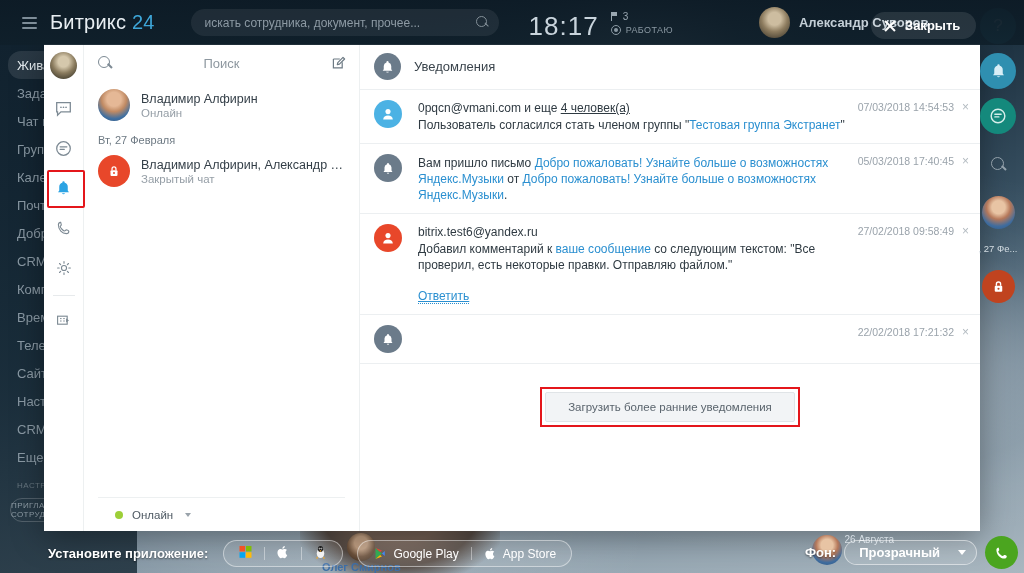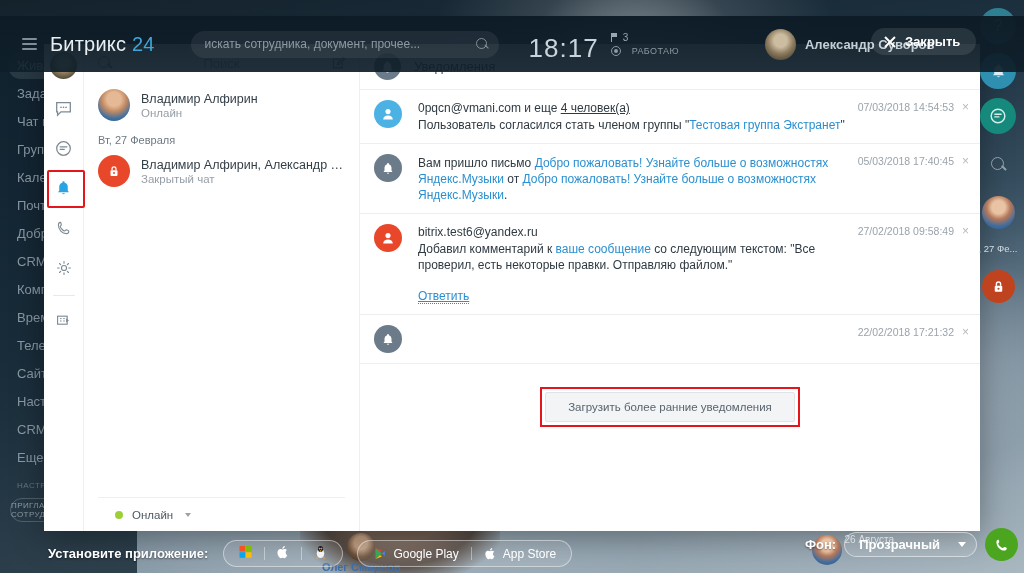--- a/index.html
+++ b/index.html
@@ -21,21 +21,21 @@
       linear-gradient(170deg, #14222c 0%, #1d3140 28%, #3d5668 54%, #6f8494 72%, #94a5b1 88%, #a9b7c0 100%);
   }
   .bg-person {
     position: absolute; left: 300px; top: 470px; width: 200px; height: 110px;
     background: radial-gradient(ellipse at 50% 40%, #6b5242 0 30%, #4a3a30 55%, rgba(40,33,28,0) 78%);
     opacity: .85;
   }
 
   
   .topbar {
-    position: absolute; left: 0; top: 16px; width: 1024px; height: 56px;
+    position: absolute; left: 0; top: 0; width: 1024px; height: 45px;
     background: linear-gradient(180deg, rgba(13,27,38,.97), rgba(15,31,42,.93));
     display: flex; align-items: center; z-index: 30;
   }
   .burger { width: 38px; display: flex; flex-direction: column; gap: 3px; align-items: center; margin-left: 10px; cursor: pointer; }
   .burger span { display: block; width: 15px; height: 2px; background: #7e8d98; border-radius: 1px; }
   .logo { font-size: 20px; color: #e8eef2; letter-spacing: .2px; margin-left: 2px; white-space: nowrap; }
   .logo .num { color: #3ea6d8; }
   .search-box {
     margin-left: 36px; width: 308px; height: 27px; border-radius: 14px;
     background: rgba(255,255,255,.07); display: flex; align-items: center;
@@ -49,21 +49,21 @@
   .mag { width: 13px; height: 13px; position: relative; opacity: .65; }
   .mag::before { content: ""; position: absolute; left: 0; top: 0; width: 9px; height: 9px; border: 1.4px solid #b9c4cb; border-radius: 50%; }
   .mag::after { content: ""; position: absolute; left: 8px; top: 8px; width: 5px; height: 1.4px; background: #b9c4cb; transform: rotate(45deg); }
 
   .clock { margin-left: 30px; font-size: 26px; color: #c9d4dc; letter-spacing: 1px; font-weight: 300; margin-top: 8px; }
   .flagwrap { margin-left: 12px; display: flex; flex-direction: column; justify-content: center; gap: 3px; }
   .flagrow { display: flex; align-items: center; gap: 4px; font-size: 10px; color: #9aa7b1; }
   .flag-ic { width: 8px; height: 9px; position: relative; }
   .flag-ic::before { content: ""; position: absolute; left: 0; top: 0; width: 1.4px; height: 9px; background: #9aa7b1; }
   .flag-ic::after { content: ""; position: absolute; left: 1.4px; top: 0; width: 5px; height: 4px; background: #9aa7b1; }
-  .statusrow { display: flex; align-items: center; gap: 11px; font-size: 9px; color: #8b99a3; letter-spacing: .4px; }
+  .statusrow { display: flex; align-items: center; gap: 5px; font-size: 9px; color: #8b99a3; letter-spacing: .4px; }
   .status-dot-ring { width: 10px; height: 10px; border: 1.3px solid #8b99a3; border-radius: 50%; display: flex; align-items: center; justify-content: center; }
   .status-dot-ring i { width: 4px; height: 4px; border-radius: 50%; background: #8b99a3; display: block; }
 
   .user-area { margin-left: 86px; display: flex; align-items: center; gap: 9px; }
   .user-av {
     width: 31px; height: 31px; border-radius: 50%;
     background: radial-gradient(circle at 50% 38%, #cdbda0 0 26%, #8d7c5f 52%, #4a4335 86%);
   }
   .user-name { font-size: 13px; color: #c3ced6; font-weight: bold; white-space: nowrap; }
   .close-btn {
@@ -202,21 +202,21 @@
   .os-sep { width: 1px; height: 13px; background: rgba(255,255,255,.4); }
   .store-group {
     margin-left: 14px; height: 27px; border-radius: 14px; border: 1px solid rgba(255,255,255,.45);
     background: rgba(255,255,255,.1); display: flex; align-items: center; padding: 0 15px; gap: 12px;
   }
   .store-lbl { font-size: 12px; color: #fff; white-space: nowrap; }
   .bottom-person { position: absolute; left: 322px; bottom: 0; text-align: center; }
   .bottom-person .pav { width: 28px; height: 28px; border-radius: 50%; background: radial-gradient(circle at 50% 35%, #c3a184 0 28%, #6d523c 60%, #3a2b20 100%); margin: 0 auto; }
   .bottom-person .pnm { font-size: 11px; color: #3d6fa8; font-weight: bold; white-space: nowrap; }
 
-  .bg-right-box { position: absolute; right: 6px; bottom: 12px; display: flex; align-items: center; gap: 8px; z-index: 27; justify-content: center; }
+  .bg-right-box { position: absolute; right: 6px; bottom: 4px; display: flex; align-items: center; gap: 8px; z-index: 27; justify-content: center; }
   .bg-lbl { font-size: 13px; color: #fff; font-weight: bold; text-shadow: 0 1px 2px rgba(0,0,0,.5); }
   .bg-select {
     height: 25px; border-radius: 13px; border: 1px solid rgba(255,255,255,.5);
     background: rgba(255,255,255,.12); display: flex; align-items: center; gap: 18px;
     padding: 0 10px 0 14px; cursor: pointer;
   }
   .bg-select span { font-size: 13px; color: #fff; font-weight: bold; white-space: nowrap; }
   .bg-caret { width: 0; height: 0; border-left: 4px solid transparent; border-right: 4px solid transparent; border-top: 5px solid #fff; }
   .callfab { width: 33px; height: 33px; border-radius: 50%; background: #4ba51f; display: flex; align-items: center; justify-content: center; }
   .right-av2 { position: absolute; right: 182px; bottom: 8px; width: 30px; height: 30px; border-radius: 50%; background: radial-gradient(circle at 50% 34%, #e8c4a4 0 24%, #b5785a 44%, #3f6c9e 70%, #2d5680 100%); z-index: 26; }

